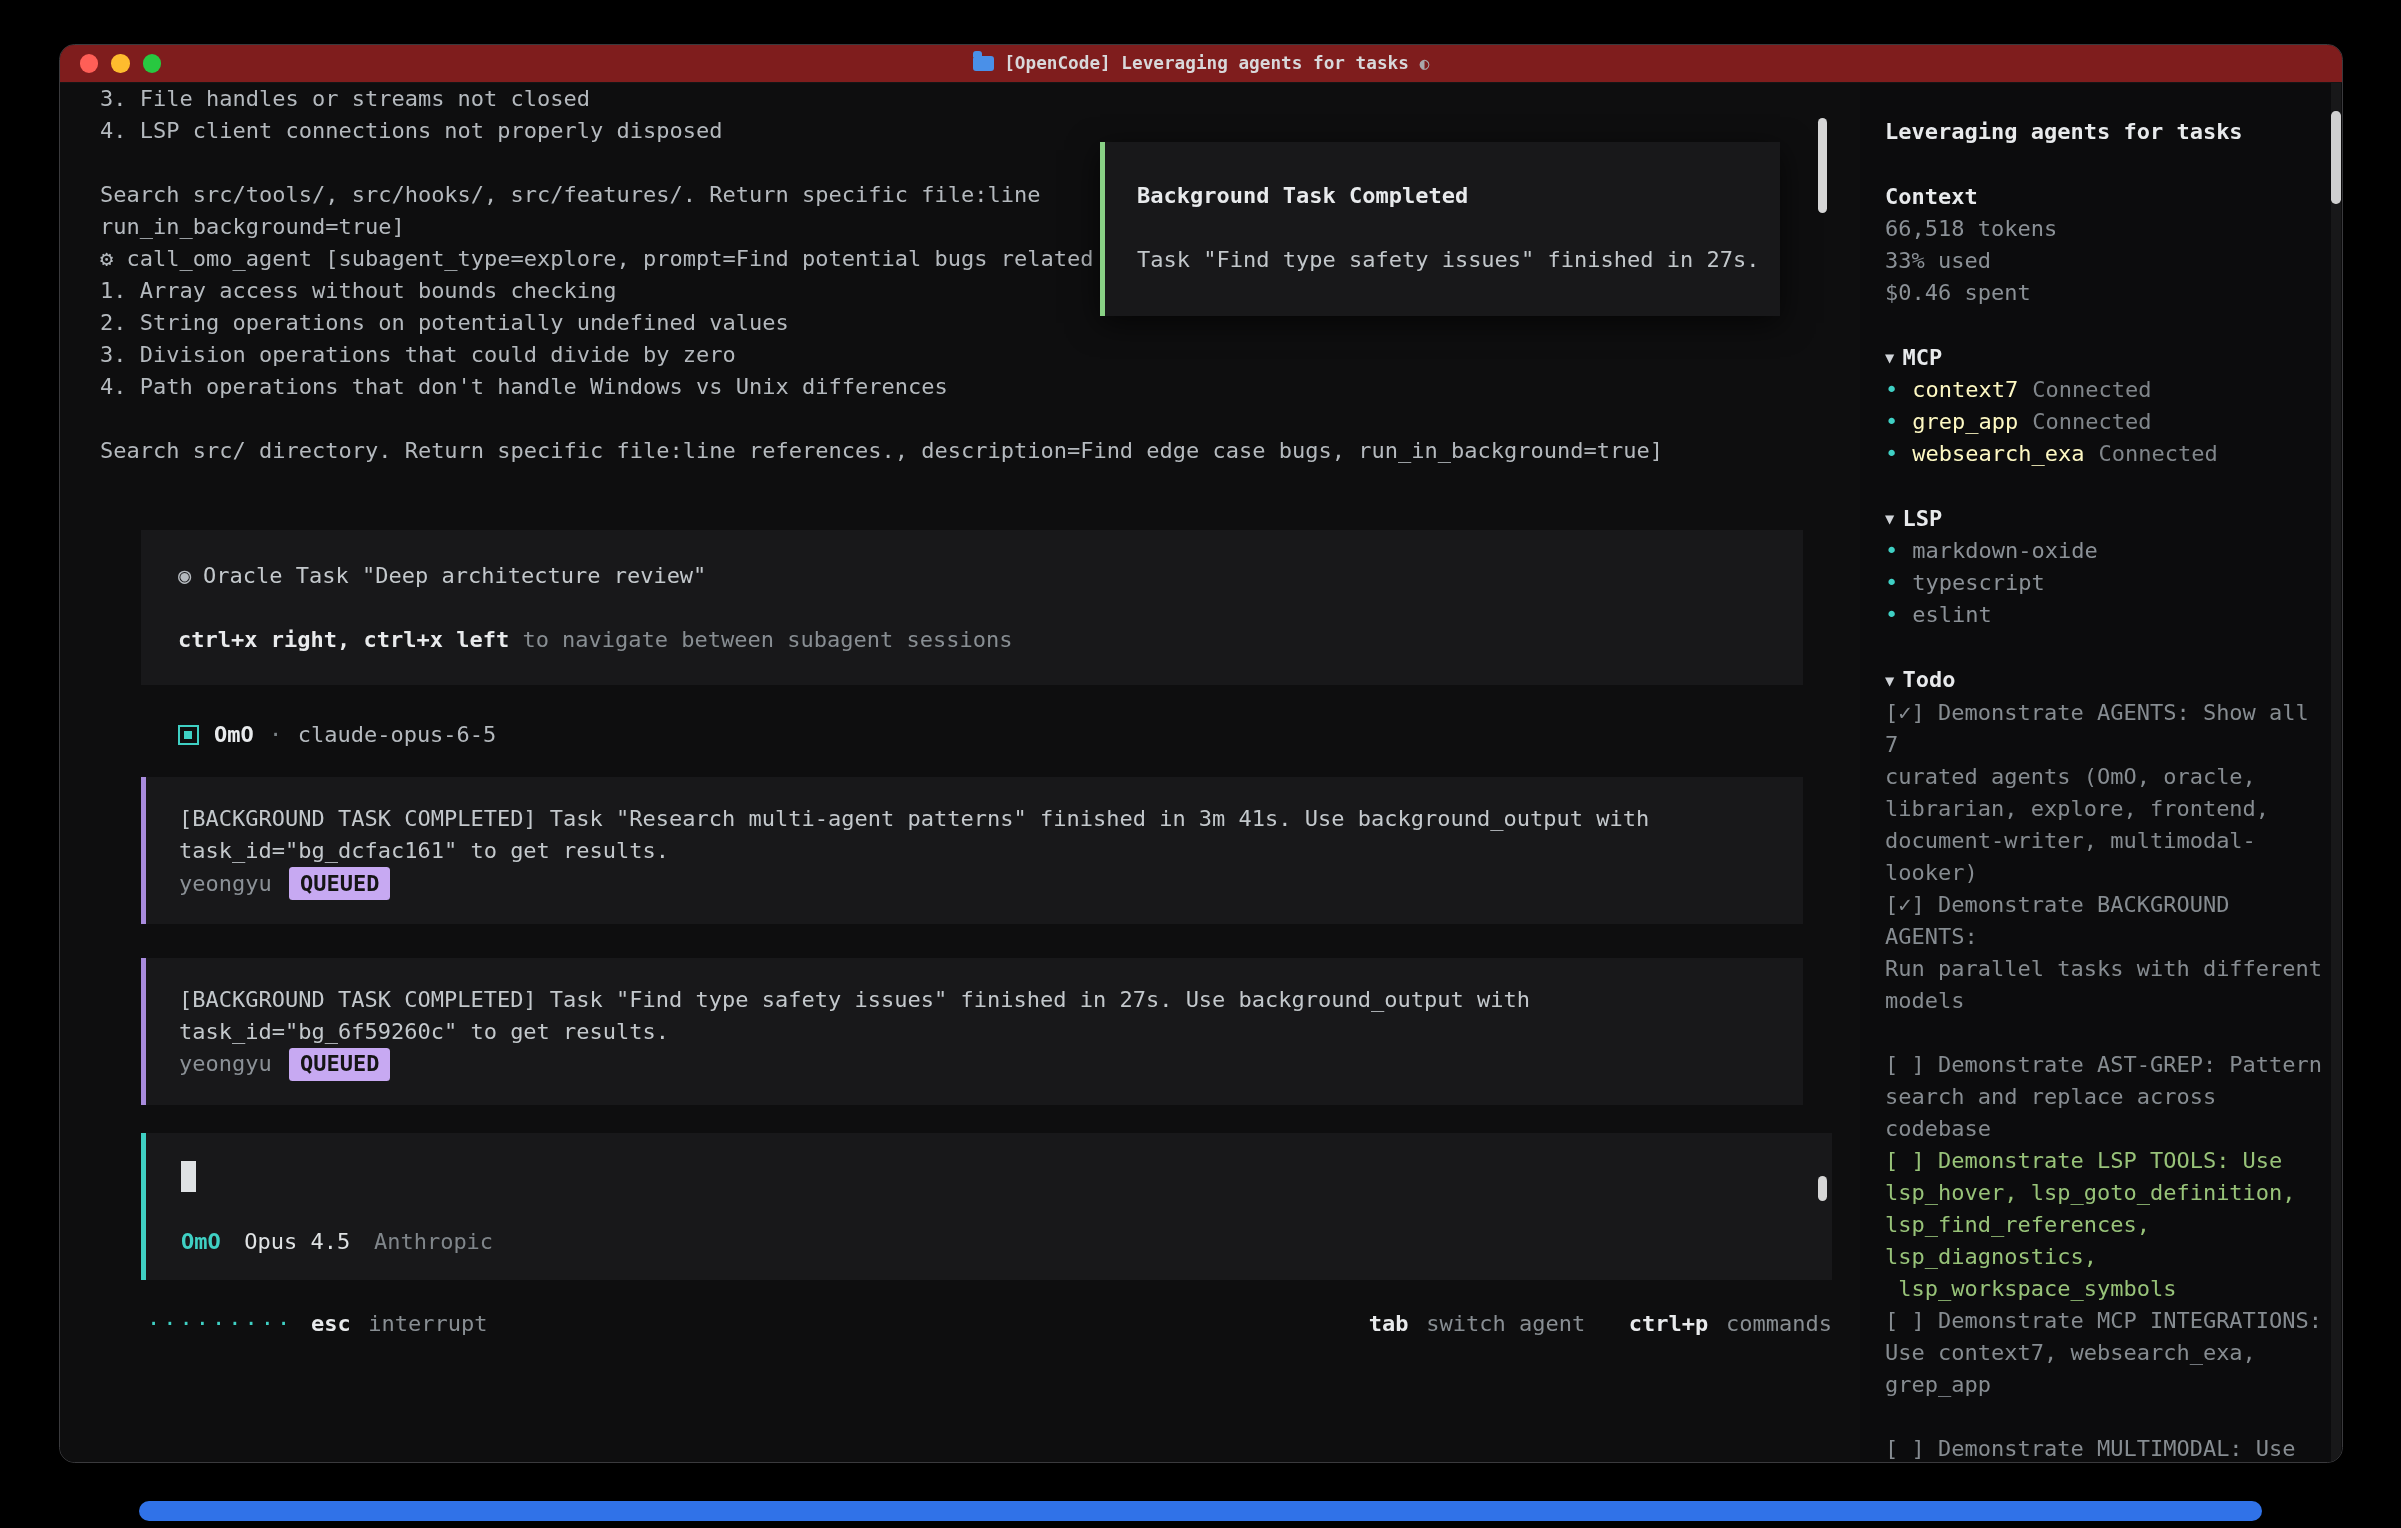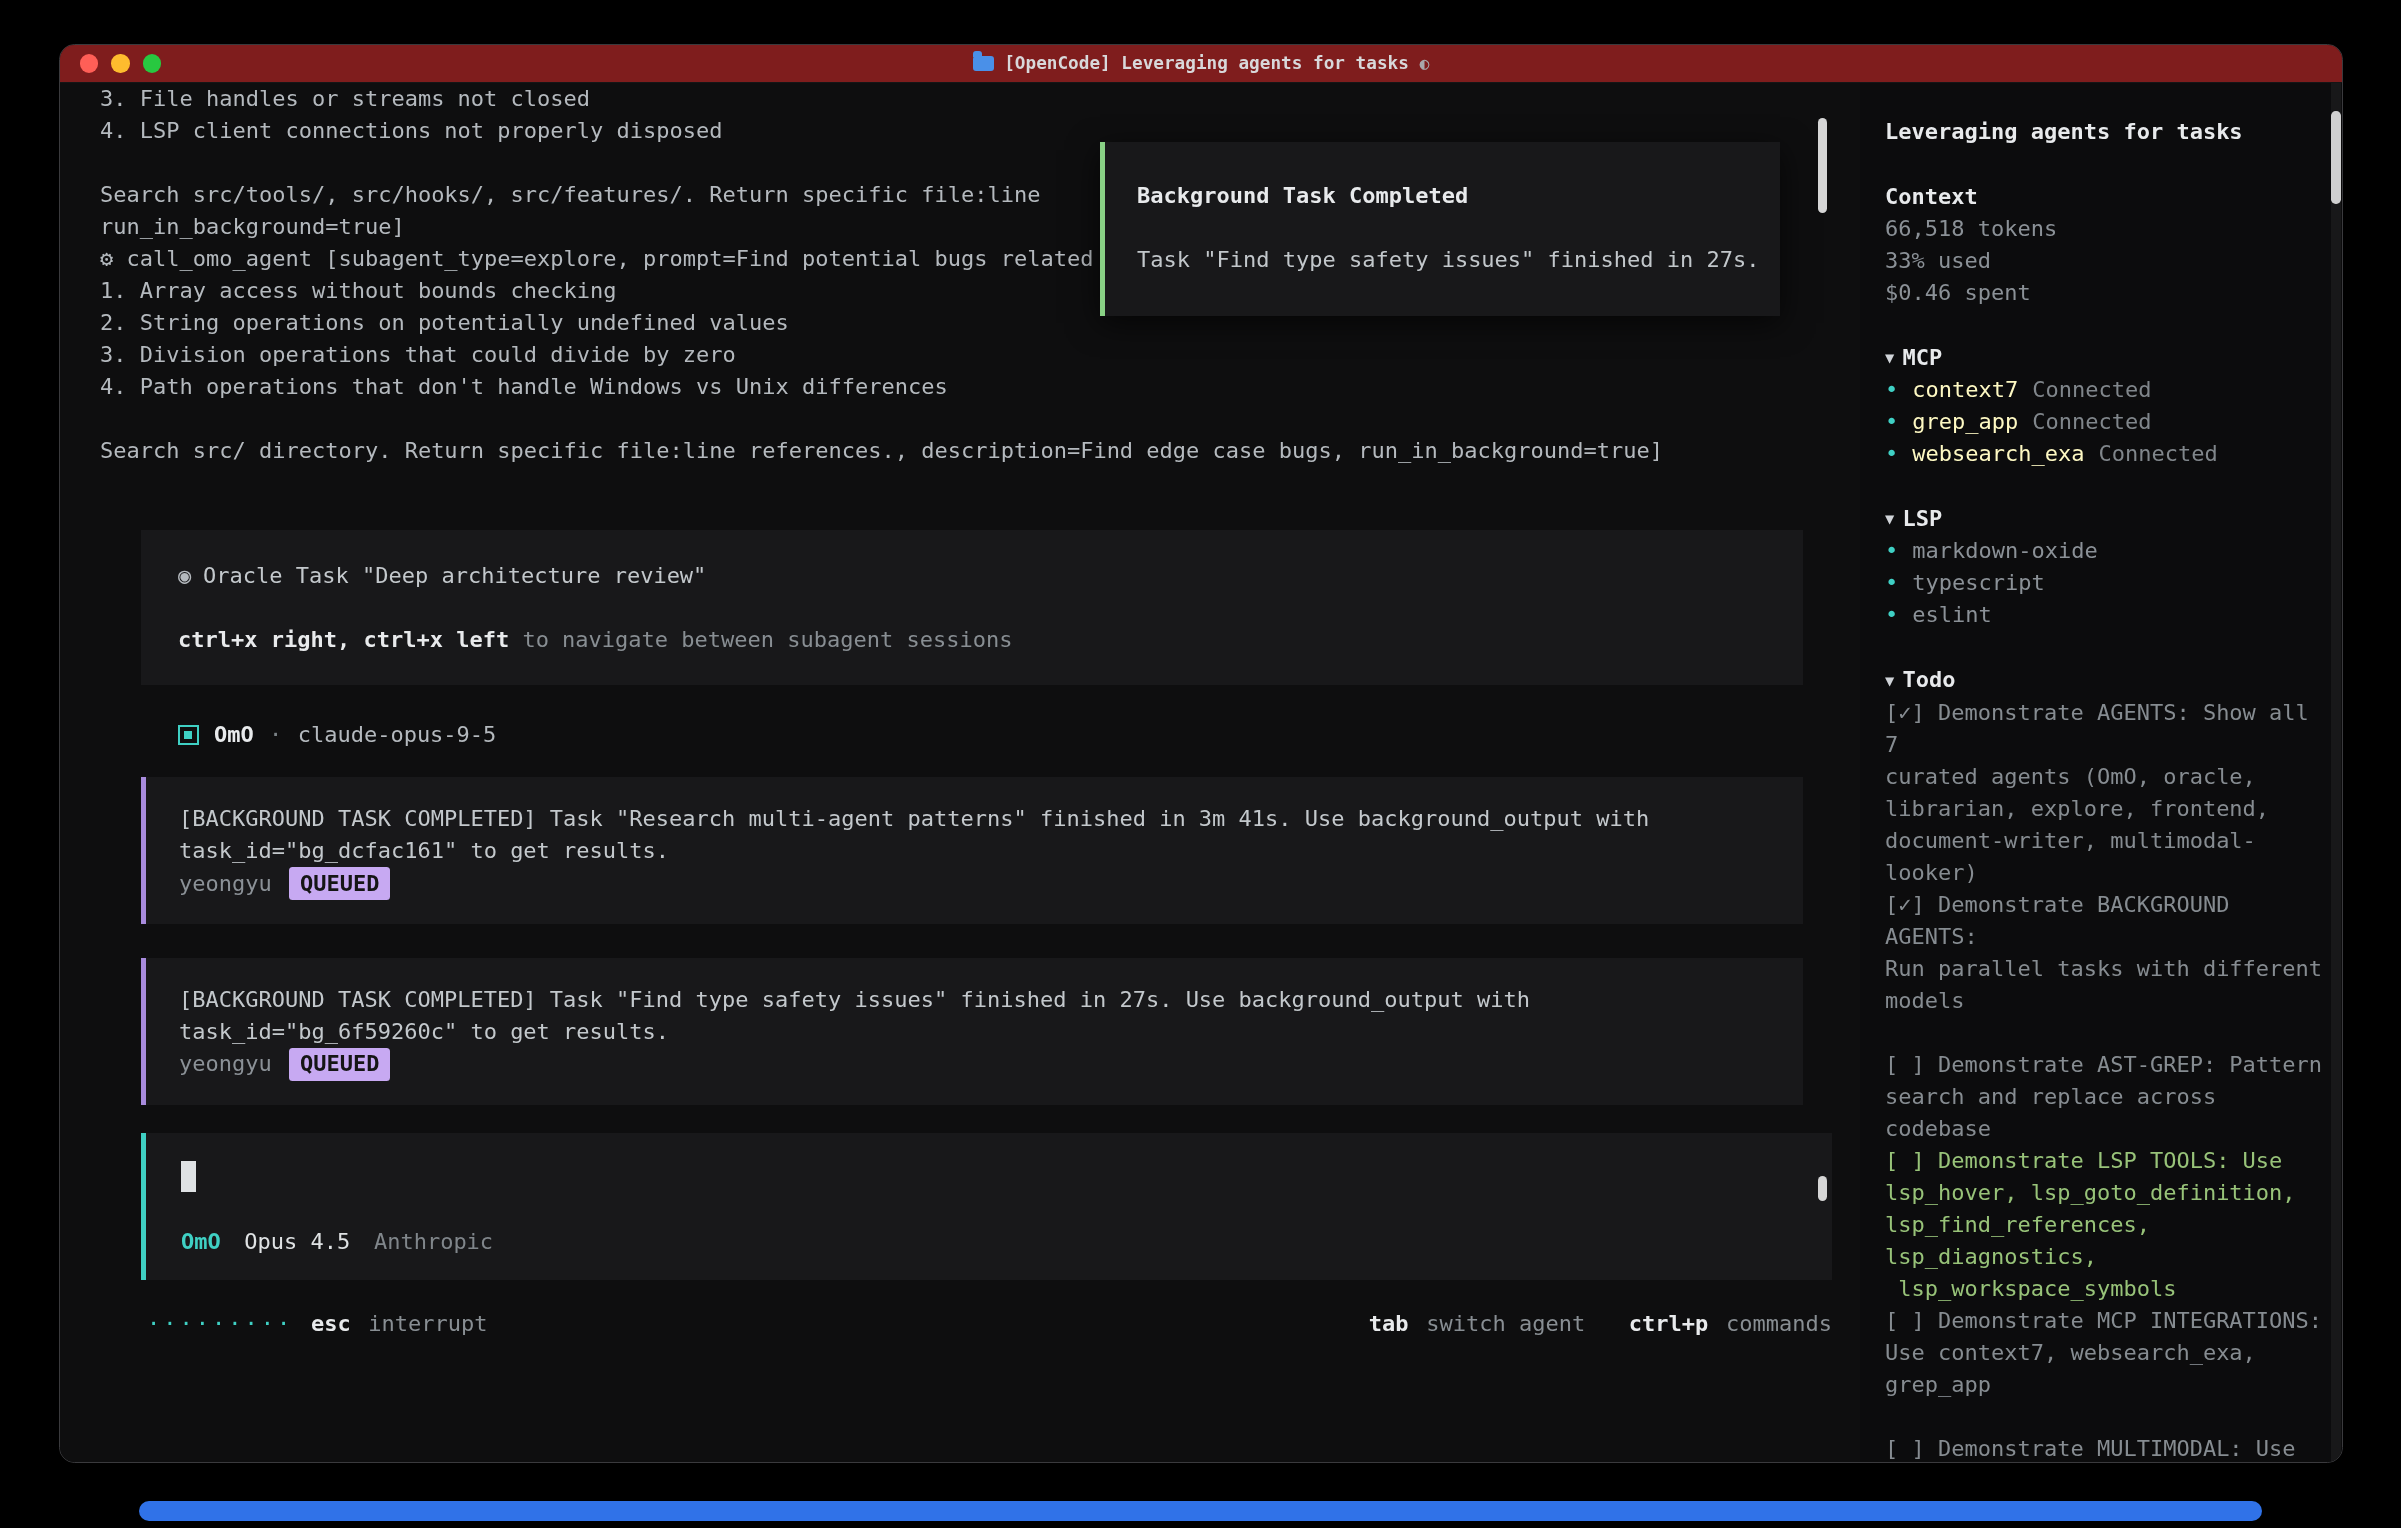--- a/index.html
+++ b/index.html
@@ -172,21 +172,21 @@
           </div>
           <div class="oracle-hint">
             <span class="keys">ctrl+x right, ctrl+x left</span><span class="hint-rest"> to navigate between subagent sessions</span>
           </div>
         </div>
 
         <div class="agent-row">
           <span class="agent-glyph"></span>
           <span class="agent-name">OmO</span>
           <span class="dot-sep">·</span>
-          <span class="agent-model">claude-opus-9-5</span>
+          <span class="agent-model">claude-opus-6-5</span>
         </div>
 
         <div class="msg">
           <pre class="mono">[BACKGROUND TASK COMPLETED] Task "Research multi-agent patterns" finished in 3m 41s. Use background_output with
 task_id="bg_dcfac161" to get results.</pre>
           <div class="msg-meta">
             <span class="author">yeongyu</span>
             <span class="badge">QUEUED</span>
           </div>
         </div>

